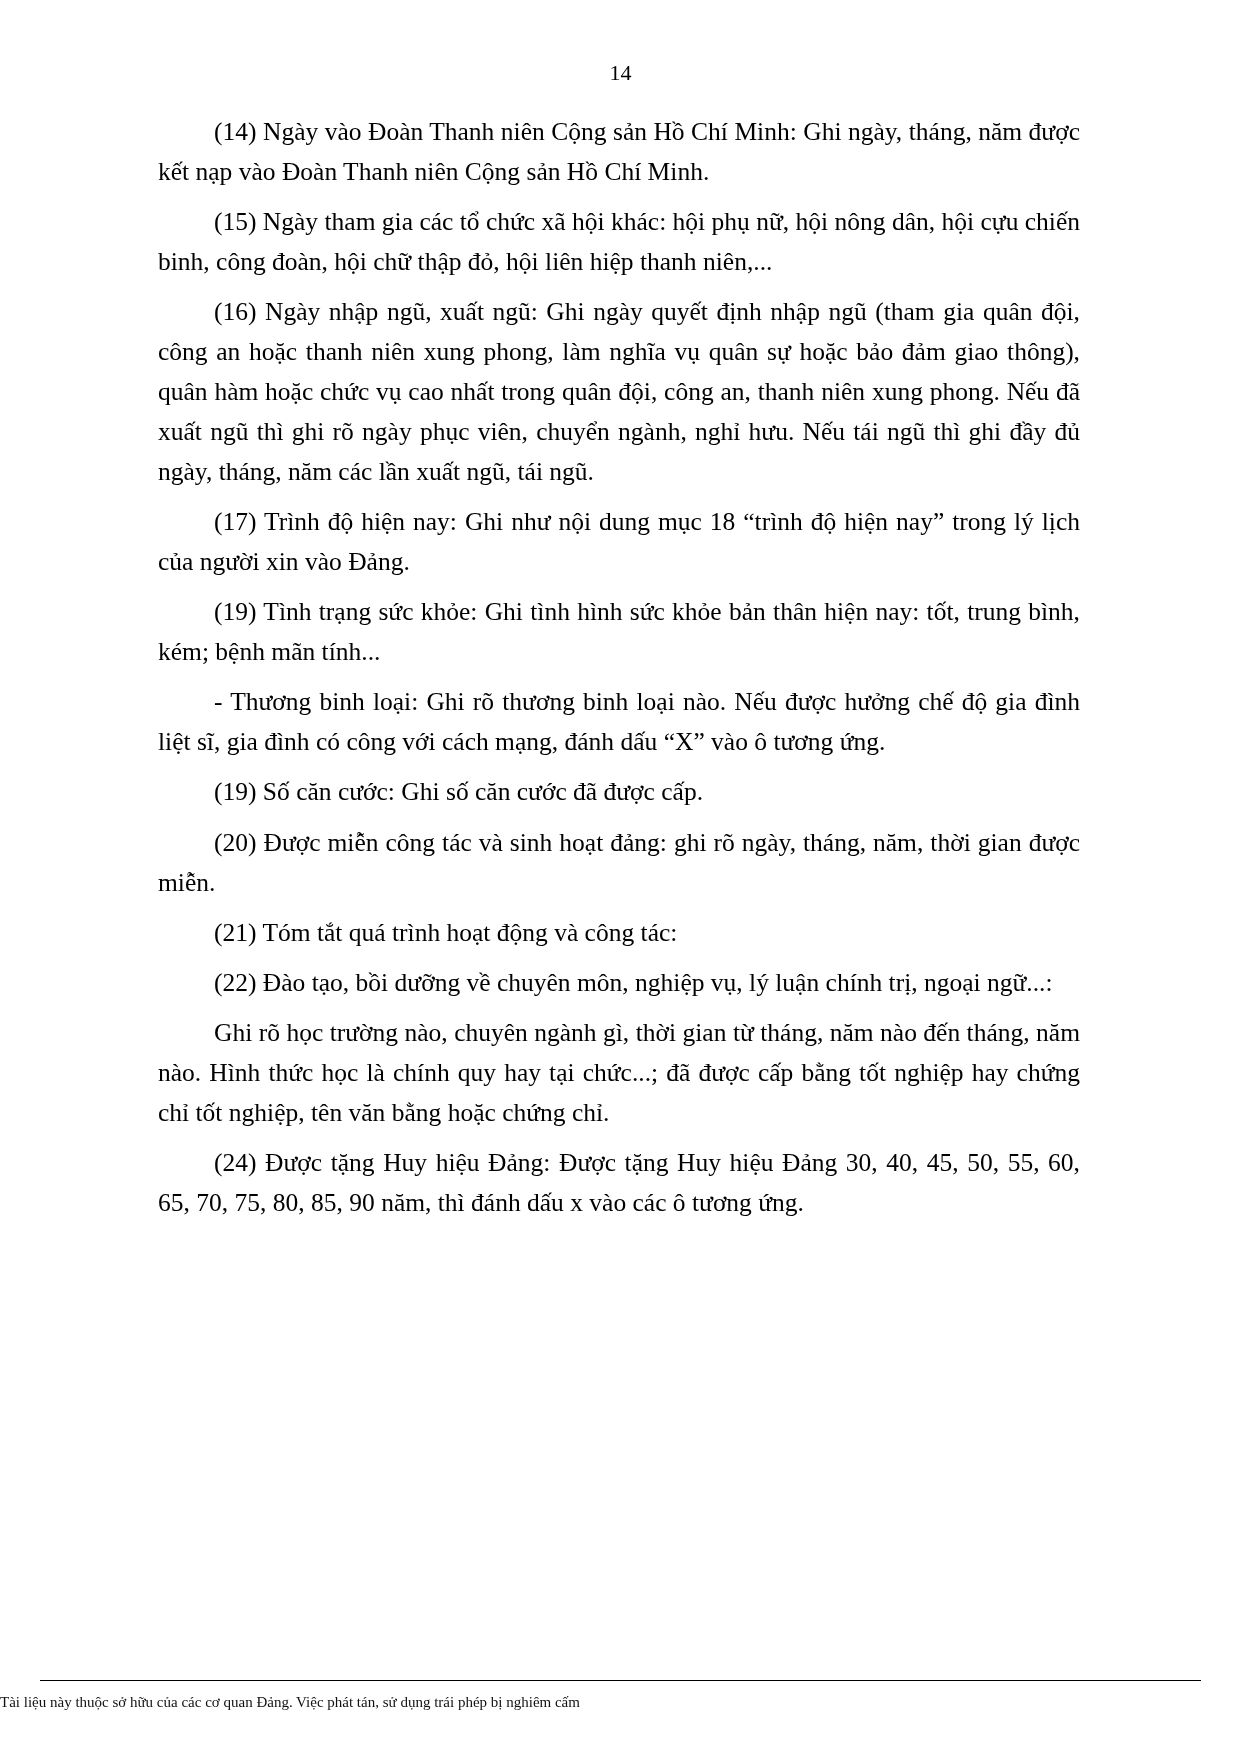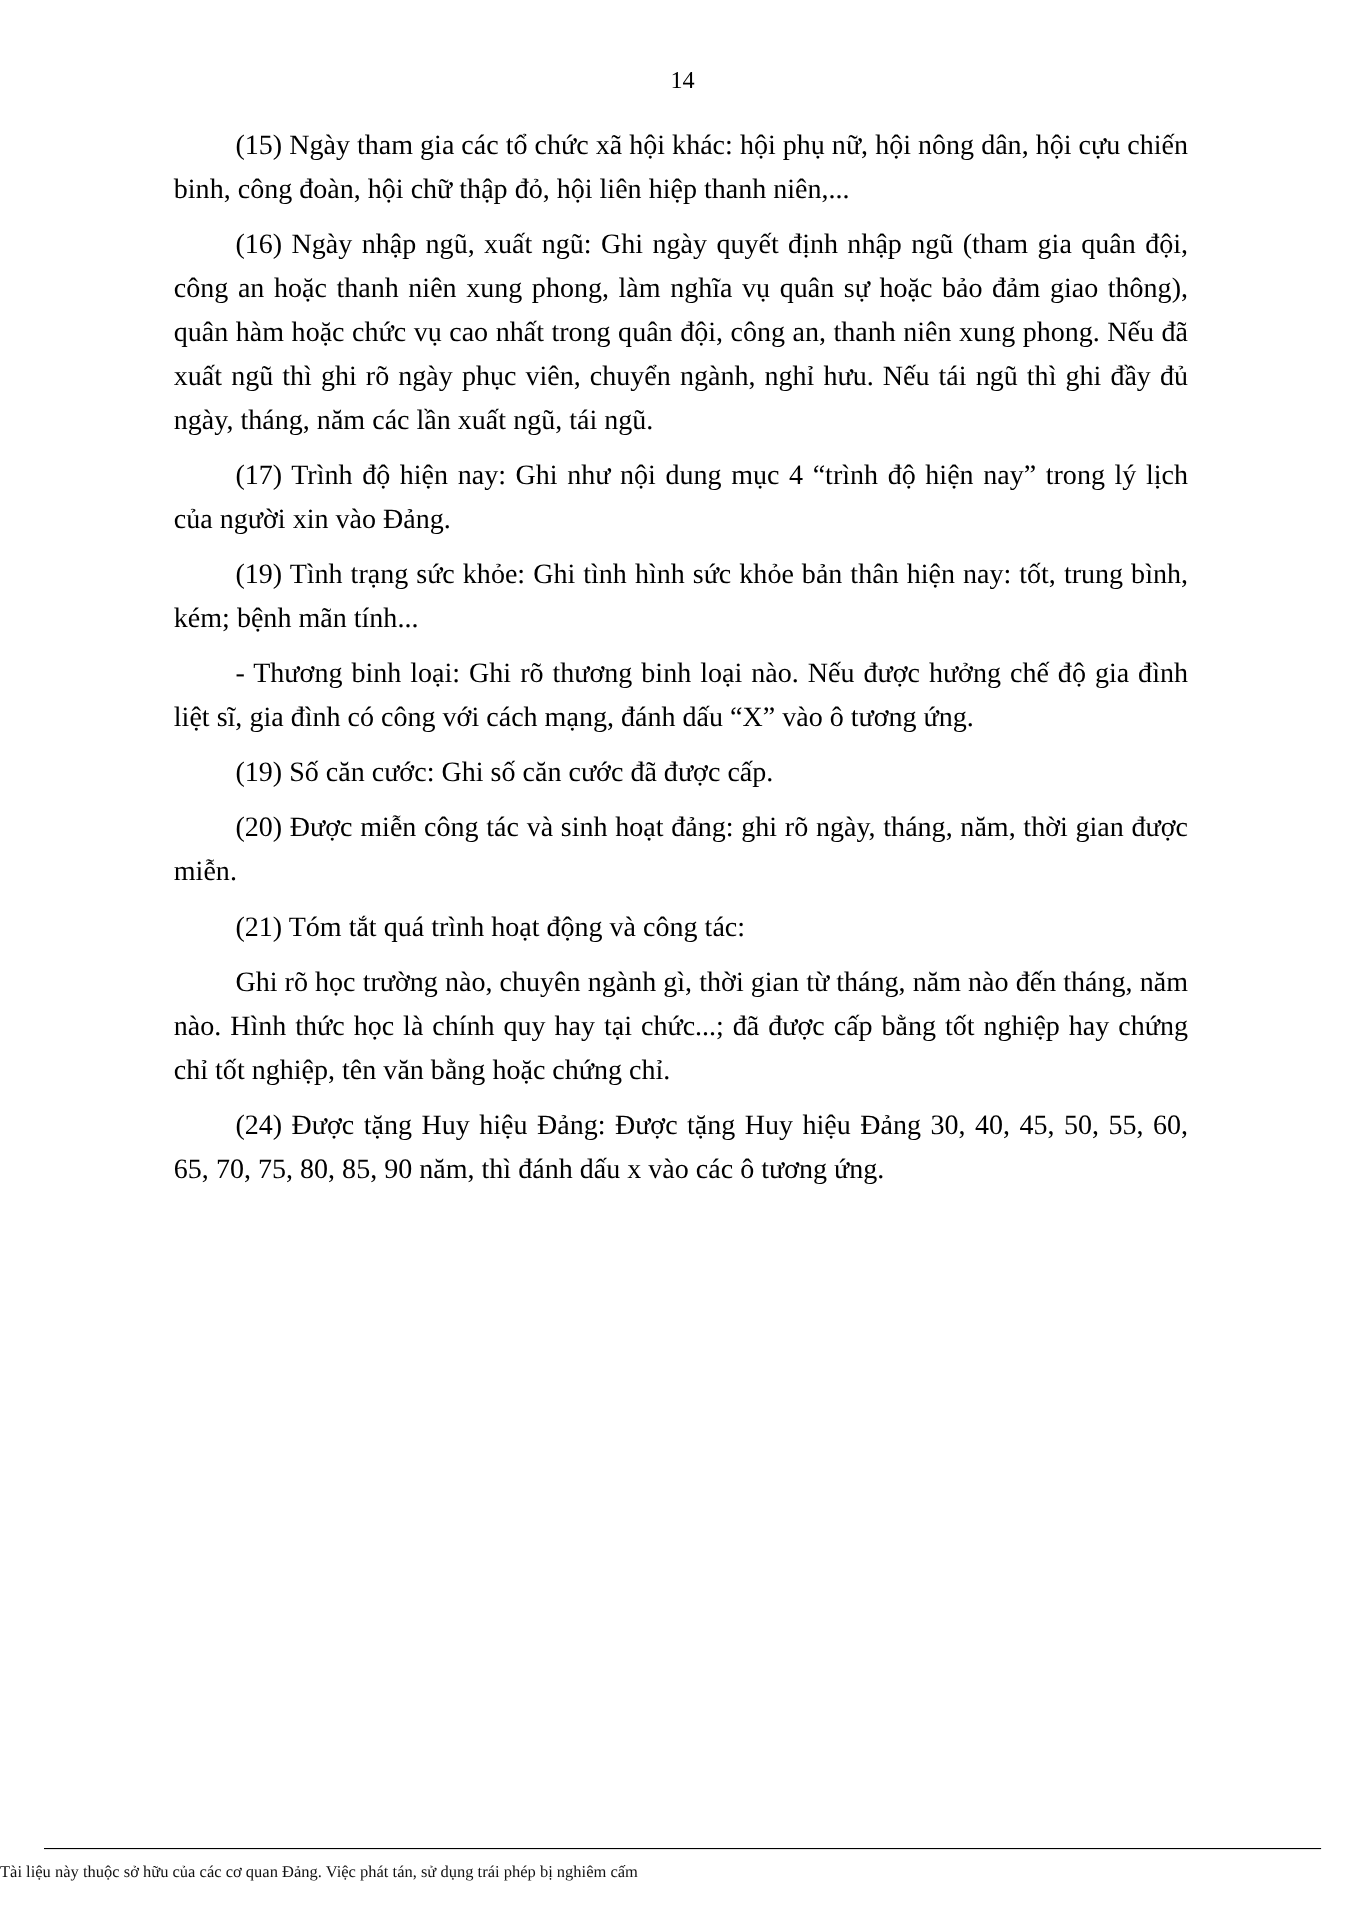--- a/index.html
+++ b/index.html
@@ -67,28 +67,30 @@
   }
 </style>
 </head>
 <body>
 
 <div class="page">
 
   <div class="page-number">14</div>
 
   <div class="content">
+    <p class="para">(14) Ngày vào Đoàn Thanh niên Cộng sản Hồ Chí Minh: Ghi ngày, tháng, năm được kết nạp vào Đoàn Thanh niên Cộng sản Hồ Chí Minh.</p>
     <p class="para">(15) Ngày tham gia các tổ chức xã hội khác: hội phụ nữ, hội nông dân, hội cựu chiến binh, công đoàn, hội chữ thập đỏ, hội liên hiệp thanh niên,...</p>
     <p class="para">(16) Ngày nhập ngũ, xuất ngũ: Ghi ngày quyết định nhập ngũ (tham gia quân đội, công an hoặc thanh niên xung phong, làm nghĩa vụ quân sự hoặc bảo đảm giao thông), quân hàm hoặc chức vụ cao nhất trong quân đội, công an, thanh niên xung phong. Nếu đã xuất ngũ thì ghi rõ ngày phục viên, chuyển ngành, nghỉ hưu. Nếu tái ngũ thì ghi đầy đủ ngày, tháng, năm các lần xuất ngũ, tái ngũ.</p>
-    <p class="para">(17) Trình độ hiện nay: Ghi như nội dung mục 4 “trình độ hiện nay” trong lý lịch của người xin vào Đảng.</p>
+    <p class="para">(17) Trình độ hiện nay: Ghi như nội dung mục 18 “trình độ hiện nay” trong lý lịch của người xin vào Đảng.</p>
     <p class="para">(19) Tình trạng sức khỏe: Ghi tình hình sức khỏe bản thân hiện nay: tốt, trung bình, kém; bệnh mãn tính...</p>
     <p class="para">- Thương binh loại: Ghi rõ thương binh loại nào. Nếu được hưởng chế độ gia đình liệt sĩ, gia đình có công với cách mạng, đánh dấu “X” vào ô tương ứng.</p>
     <p class="para">(19) Số căn cước: Ghi số căn cước đã được cấp.</p>
     <p class="para">(20) Được miễn công tác và sinh hoạt đảng: ghi rõ ngày, tháng, năm, thời gian được miễn.</p>
     <p class="para">(21) Tóm tắt quá trình hoạt động và công tác:</p>
+    <p class="para">(22) Đào tạo, bồi dưỡng về chuyên môn, nghiệp vụ, lý luận chính trị, ngoại ngữ...:</p>
     <p class="para">Ghi rõ học trường nào, chuyên ngành gì, thời gian từ tháng, năm nào đến tháng, năm nào. Hình thức học là chính quy hay tại chức...; đã được cấp bằng tốt nghiệp hay chứng chỉ tốt nghiệp, tên văn bằng hoặc chứng chỉ.</p>
     <p class="para">(24) Được tặng Huy hiệu Đảng: Được tặng Huy hiệu Đảng 30, 40, 45, 50, 55, 60, 65, 70, 75, 80, 85, 90 năm, thì đánh dấu x vào các ô tương ứng.</p>
   </div>
 
   <div class="footer-rule"></div>
   <div class="footer-note">Tài liệu này thuộc sở hữu của các cơ quan Đảng. Việc phát tán, sử dụng trái phép bị nghiêm cấm</div>
 
 </div>
 
 </body></html>

